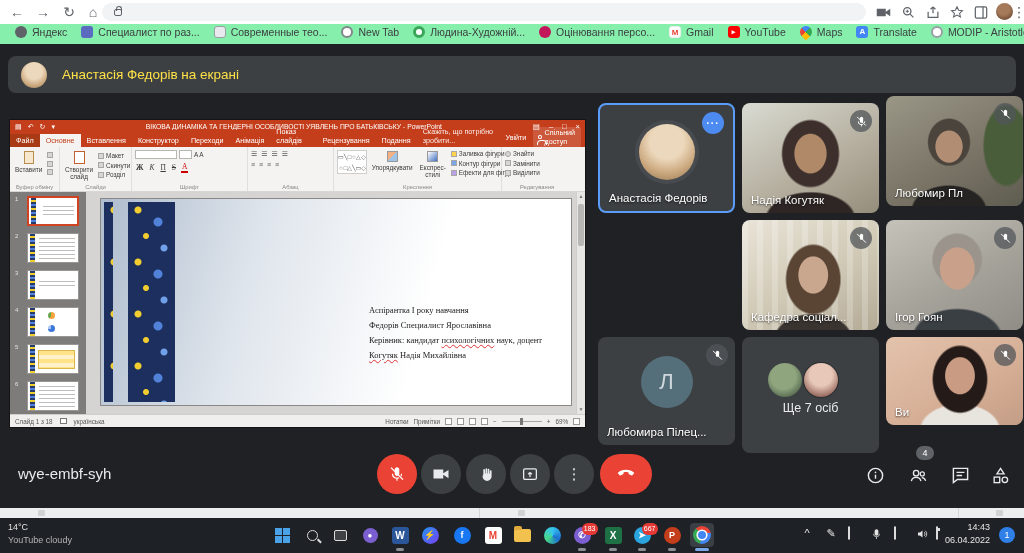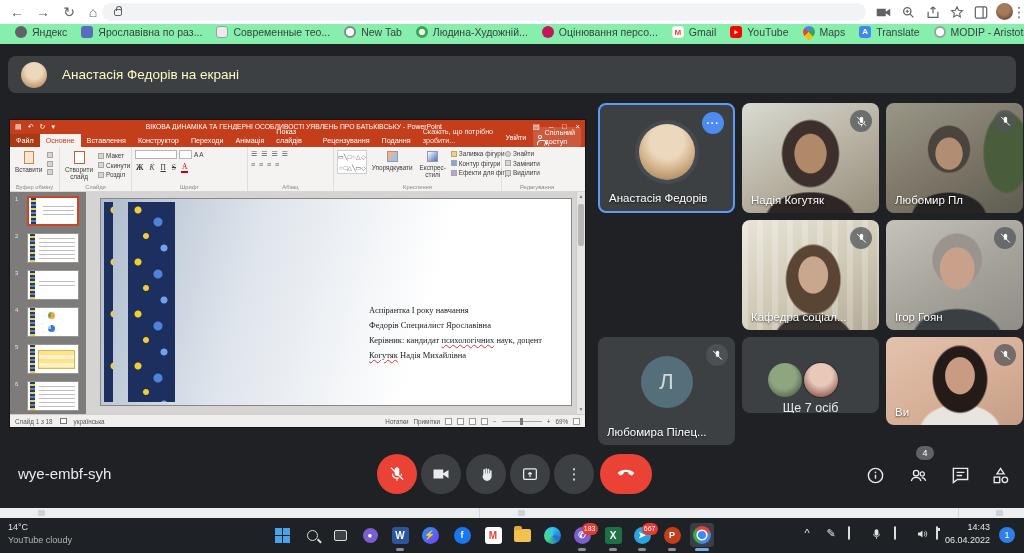--- a/index.html
+++ b/index.html
@@ -27,21 +27,21 @@
   .f-gmail{background:#fff;color:#ea4335;border:1px solid #eee;}
   .f-yt{background:#f00;border-radius:3px;color:#fff;font-size:7px;}
   .f-maps{background:conic-gradient(#4285f4 0 25%,#34a853 0 50%,#fbbc04 0 75%,#ea4335 0);border-radius:50% 50% 50% 0;transform:rotate(-45deg);}
   .f-tr{background:#4285f4;color:#fff;}
   .f-modip{background:#fff;border:2px solid #9aa0a6;border-radius:50%;}
 
   
   .meet{position:absolute;top:44px;left:0;width:1024px;height:464px;background:#202124;}
   .banner{position:absolute;left:8px;top:12px;width:1008px;height:37px;background:#3c4043;border-radius:8px;display:flex;align-items:center;padding-left:13px;gap:15px;}
   .banner-av{width:26px;height:26px;border-radius:50%;background:radial-gradient(circle at 50% 35%,#ecd8bc 0 38%,#cba87e 68%,#91744f);}
-  .banner-txt{color:#fef9c3;font-size:13.5px;}
+  .banner-txt{color:#fde047;font-size:13.5px;}
 
   
   .ppt{position:absolute;left:10px;top:120px;width:575px;height:307px;background:#f4f3f1;box-shadow:0 0 0 1px #141414;font-family:"Liberation Sans",sans-serif;}
   .ppt-title{position:absolute;top:0;left:0;right:0;height:13px;background:#c43e1c;color:#fff;display:flex;align-items:center;padding:0 5px;font-size:7px;}
   .qat{display:flex;gap:6px;font-size:7px;}
   .ppt-ttl{flex:1;text-align:center;font-size:6.8px;white-space:nowrap;overflow:hidden;text-overflow:ellipsis;padding:0 6px;}
   .winbtns{display:flex;gap:9px;font-size:7.5px;}
   .ppt-tabs{position:absolute;top:13px;left:0;right:0;height:14px;background:#c43e1c;display:flex;align-items:flex-end;color:#fff;font-size:7.2px;}
   .ptab{padding:2.5px 6px 2px;}
   .ptab.file{background:#a93a16;}
@@ -233,21 +233,21 @@
     <div class="avatar-chrome"></div>
     <div class="navico" style="left:1008px">⋮</div>
 
     <div class="bmrow">
       <div class="bm">
           <span class="fav f-yandex"></span>
           <span>Яндекс</span>
         </div>
       <div class="bm">
           <span class="fav f-spec"></span>
-          <span>Ярославівна по раз...</span>
+          <span>Специалист по раз...</span>
         </div>
       <div class="bm">
           <span class="fav f-doc"></span>
           <span>Современные тео...</span>
         </div>
       <div class="bm">
           <span class="fav f-globe"></span>
           <span>New Tab</span>
         </div>
       <div class="bm">
@@ -523,21 +523,21 @@
   <div class="tile v-nadiya" style="left:742px;top:103px">
     <div class="micoff">
         <svg width="13" height="13" viewBox="0 0 24 24">
           <path fill="#fff" d="M12 14.5c1.66 0 3-1.34 3-3V6c0-1.66-1.34-3-3-3S9 4.34 9 6v5.5c0 1.66 1.34 3 3 3z"></path>
           <path fill="#fff" d="M17.3 11.5c0 .95-.25 1.84-.68 2.62l1.1 1.1a6.95 6.95 0 0 0 1.08-3.72h-1.5zM5.2 11.5a6.8 6.8 0 0 0 6.05 6.76V21h1.5v-2.74c.9-.11 1.74-.4 2.5-.84l-1.1-1.1a5.3 5.3 0 0 1-7.45-4.82H5.2z"></path>
           <line x1="4" y1="3.5" x2="20" y2="19.5" stroke="#fff" stroke-width="1.8"></line>
         </svg>
       </div>
     <div class="nm">Надія Когутяк</div>
   </div>
-  <div class="tile v-lyubomyr" style="left:886px;top:103px">
+  <div class="tile v-lyubomyr" style="left:886px;top:96px">
     <div class="micoff">
         <svg width="13" height="13" viewBox="0 0 24 24">
           <path fill="#fff" d="M12 14.5c1.66 0 3-1.34 3-3V6c0-1.66-1.34-3-3-3S9 4.34 9 6v5.5c0 1.66 1.34 3 3 3z"></path>
           <line x1="4" y1="3.5" x2="20" y2="19.5" stroke="#fff" stroke-width="1.8"></line>
         </svg>
       </div>
     <div class="nm">Любомир Пл</div>
   </div>
   <div class="tile v-kafedra" style="left:742px;top:220px">
     <div class="micoff">
@@ -560,21 +560,21 @@
   <div class="tile" style="left:598px;top:337px;height:108px">
     <div class="micoff">
         <svg width="13" height="13" viewBox="0 0 24 24">
           <path fill="#fff" d="M12 14.5c1.66 0 3-1.34 3-3V6c0-1.66-1.34-3-3-3S9 4.34 9 6v5.5c0 1.66 1.34 3 3 3z"></path>
           <line x1="4" y1="3.5" x2="20" y2="19.5" stroke="#fff" stroke-width="1.8"></line>
         </svg>
       </div>
     <div class="letter-av">Л</div>
     <div class="nm">Любомира Пілец...</div>
   </div>
-  <div class="tile" style="left:742px;top:337px;height:76px">
+  <div class="tile" style="left:742px;top:337px;height:116px">
     <div class="ov-av ov1"></div>
     <div class="ov-av ov2"></div>
     <div class="ov-label">Ще 7 осіб</div>
   </div>
   <div class="tile v-vy" style="left:886px;top:337px;height:88px">
     <div class="micoff">
         <svg width="13" height="13" viewBox="0 0 24 24">
           <path fill="#fff" d="M12 14.5c1.66 0 3-1.34 3-3V6c0-1.66-1.34-3-3-3S9 4.34 9 6v5.5c0 1.66 1.34 3 3 3z"></path>
           <line x1="4" y1="3.5" x2="20" y2="19.5" stroke="#fff" stroke-width="1.8"></line>
         </svg>

